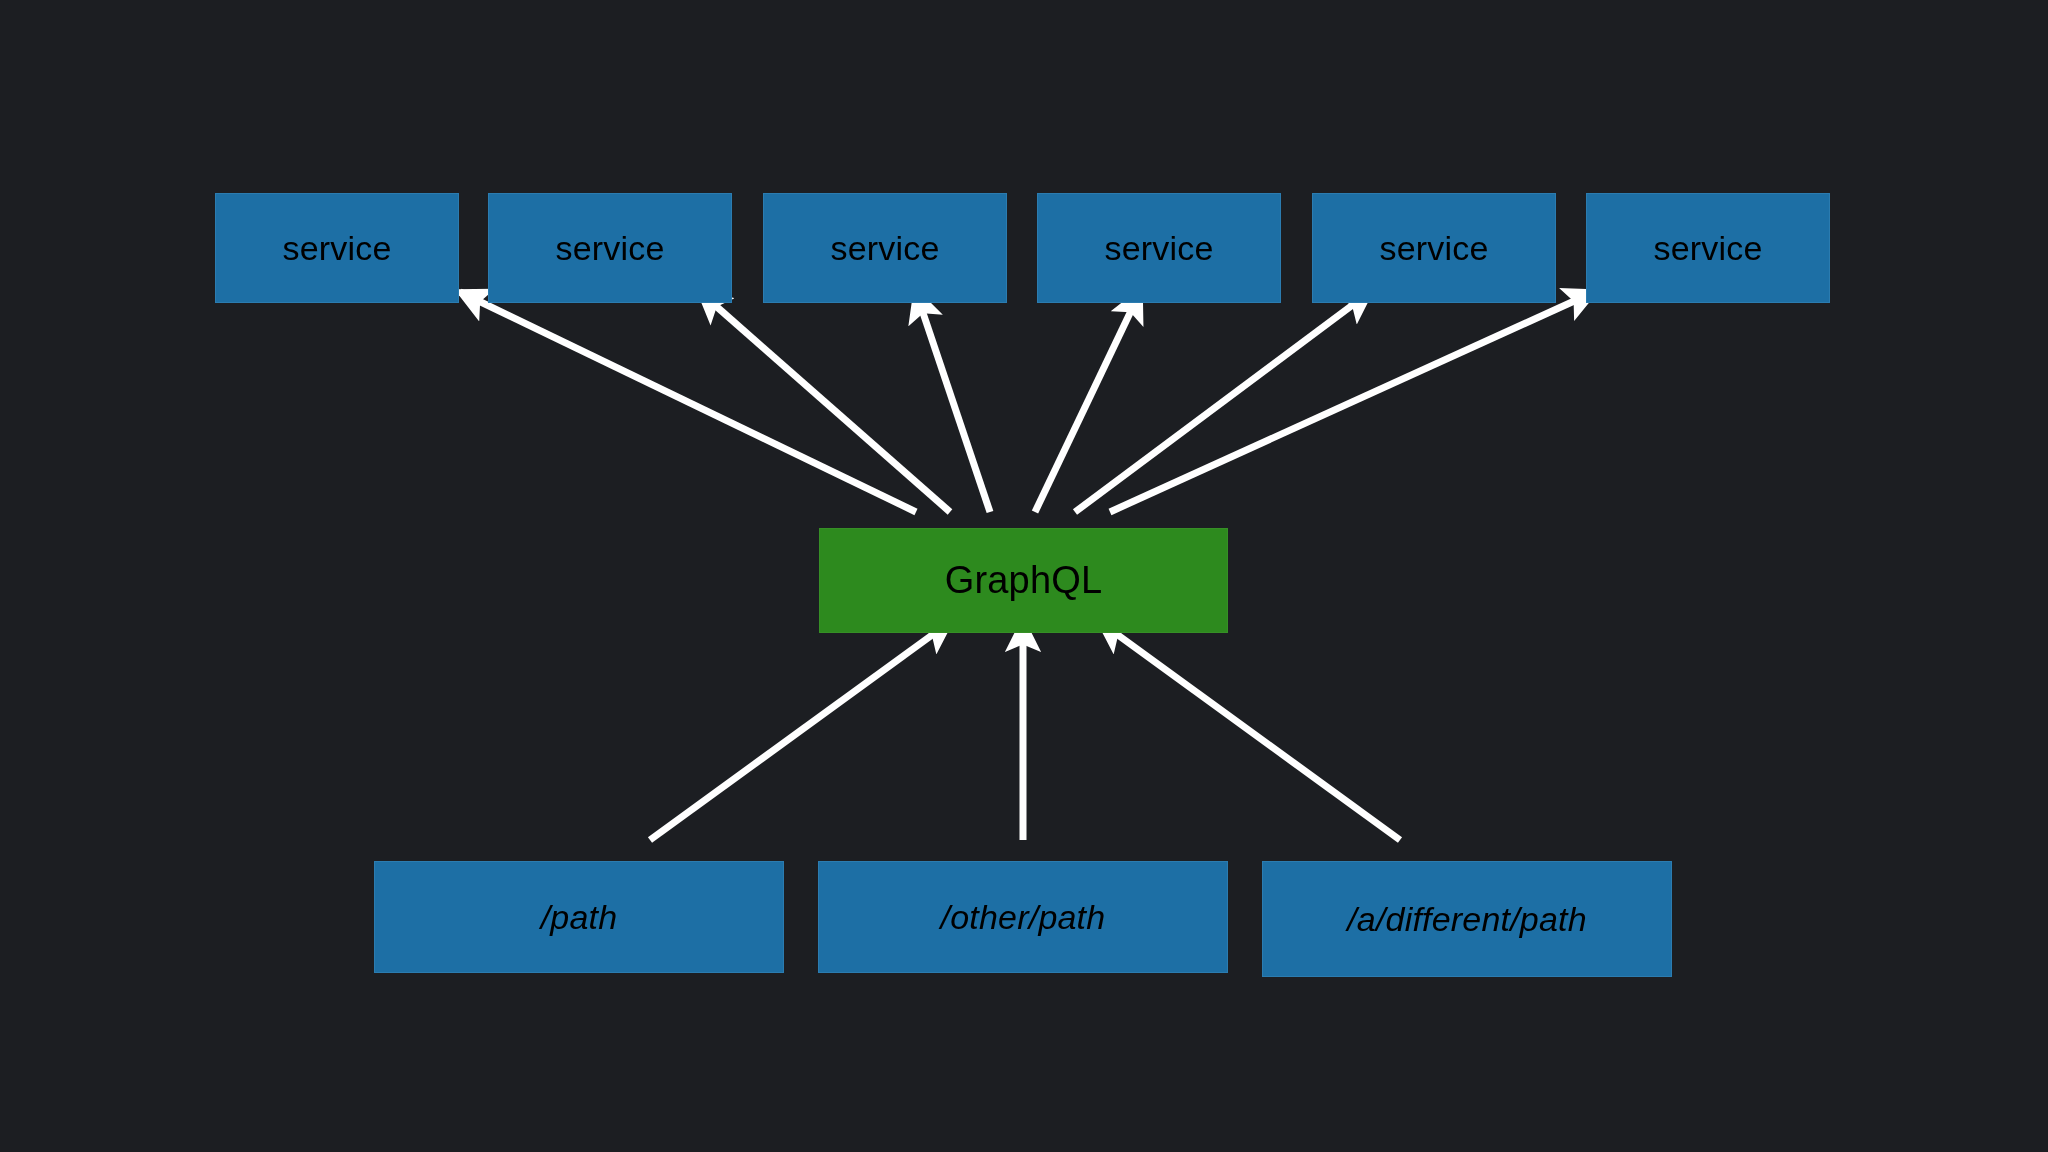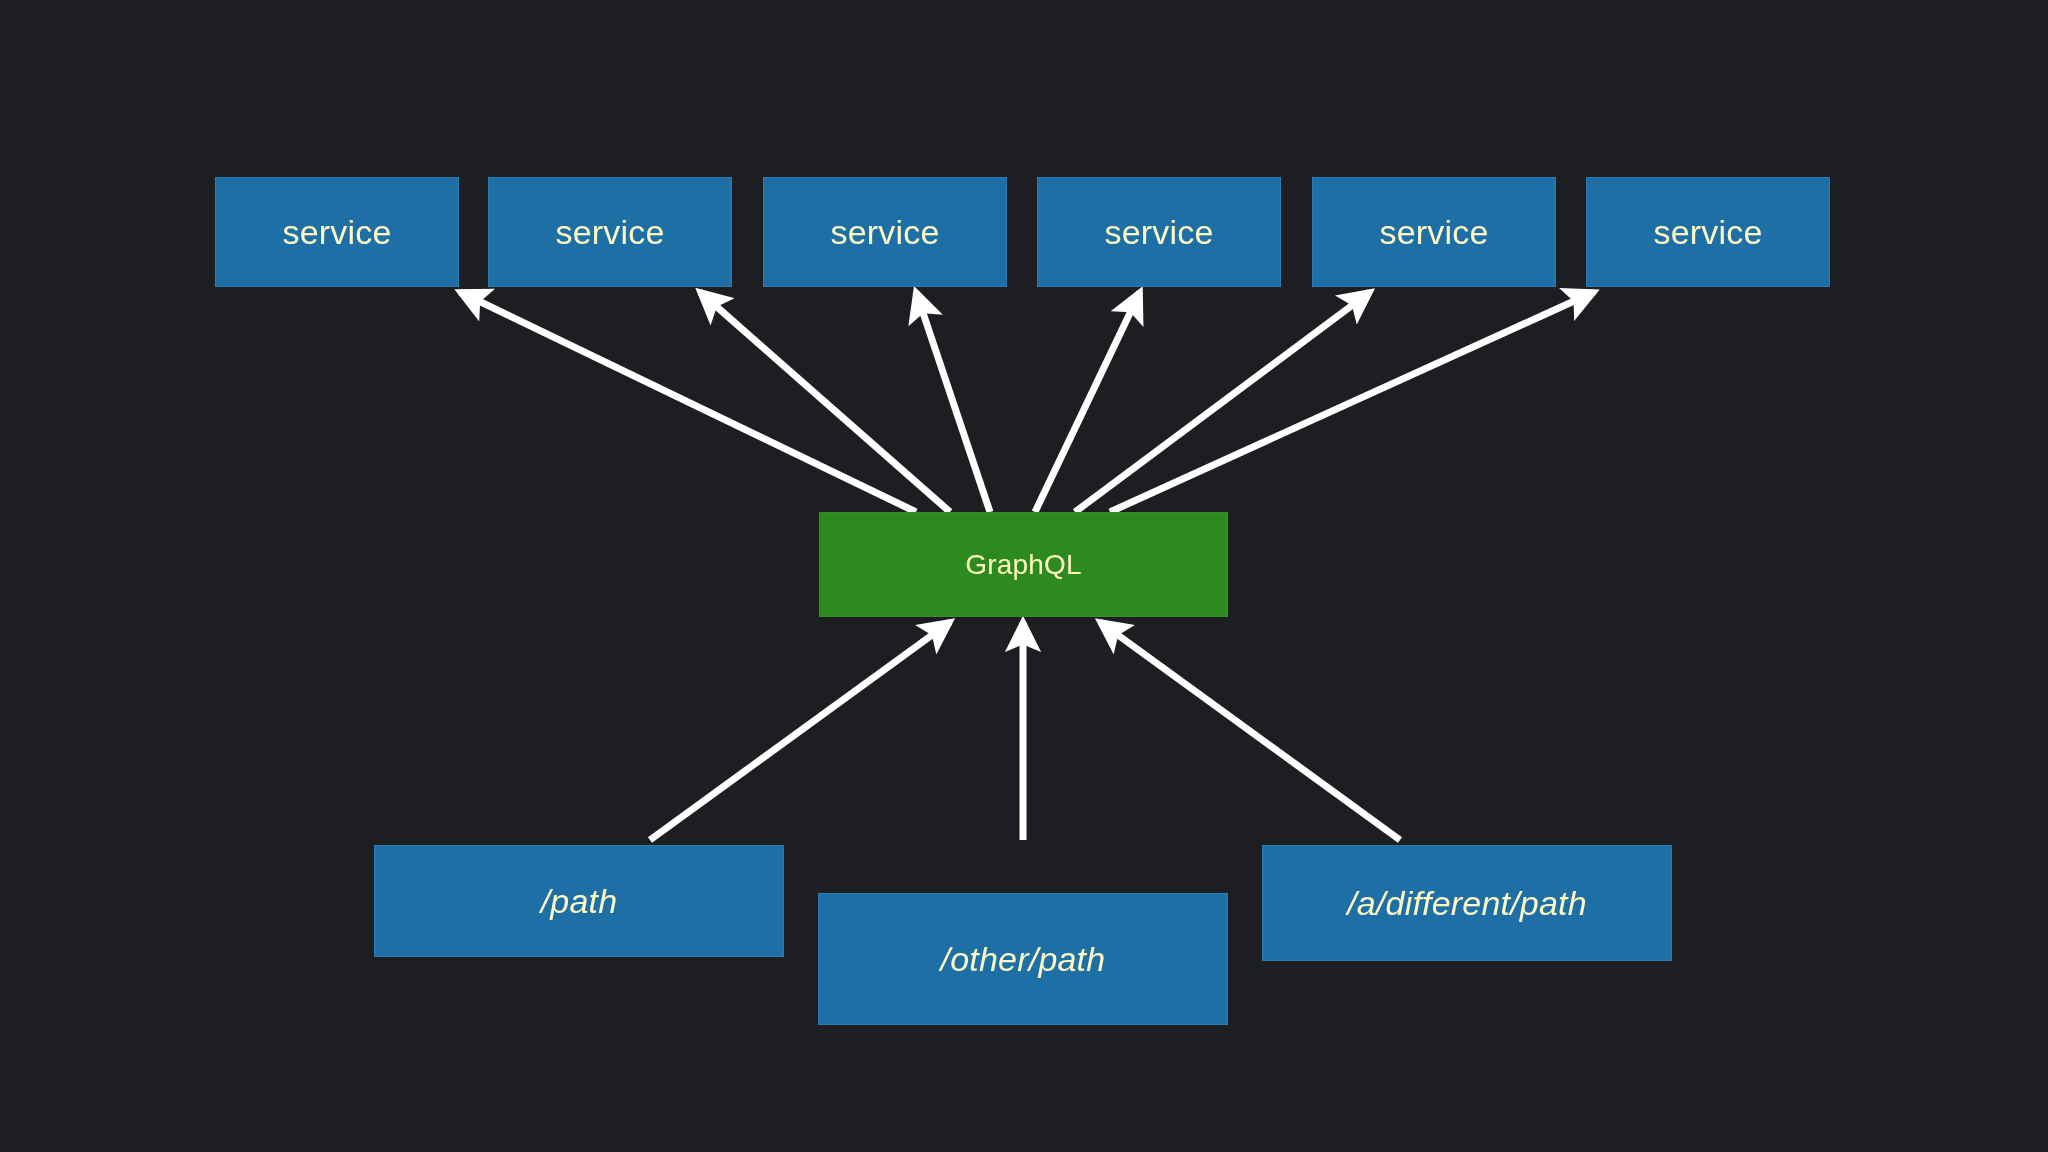--- a/index.html
+++ b/index.html
@@ -27,36 +27,37 @@
     width: 2048px;
     height: 1152px;
     pointer-events: none;
   }
   .node {
     position: absolute;
     box-sizing: border-box;
     display: flex;
     align-items: center;
     justify-content: center;
-    color: #fef9c3;
+    color: #000000;
     font-family: "Liberation Sans", sans-serif;
     font-weight: 400;
     letter-spacing: 0.2px;
     white-space: nowrap;
     z-index: 3;
+    margin-top: 16px;
   }
   .node-service {
     background: #1d6fa5;
     border: 1px solid #2b7cb0;
     font-size: 34px;
   }
   .node-gateway {
     background: #2d8a1e;
     border: 1px solid #368f26;
-    font-size: 28px;
+    font-size: 38px;
   }
   .node-path {
     background: #1d6fa5;
     border: 1px solid #2b7cb0;
     font-size: 34px;
     font-style: italic;
   }
 </style>
 </head>
 <body style="background: rgb(28, 30, 34);">
@@ -106,21 +107,21 @@
     </div>
   <div id="gateway-layer">
       <div class="node node-gateway" style="left: 819px; top: 512px; width: 409px; height: 105px;">
         <span>GraphQL</span>
       </div>
     </div>
   <div id="path-layer">
       <div class="node node-path" style="left: 374px; top: 845px; width: 410px; height: 112px;">
         <span>/path</span>
       </div>
-      <div class="node node-path" style="left: 818px; top: 893px; width: 410px; height: 132px;">
+      <div class="node node-path" style="left: 818px; top: 845px; width: 410px; height: 112px;">
         <span>/other/path</span>
       </div>
       <div class="node node-path" style="left: 1262px; top: 845px; width: 410px; height: 116px;">
         <span>/a/different/path</span>
       </div>
     </div>
 
 </div>
 
 </body></html>

